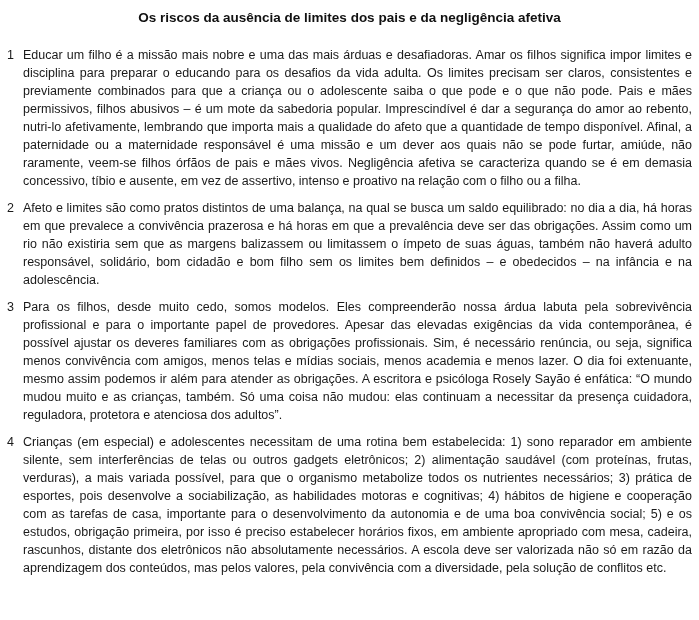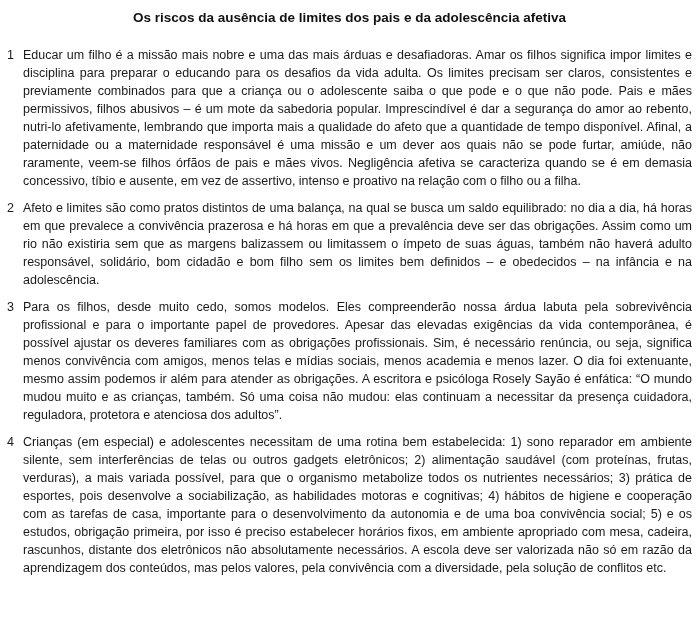--- a/index.html
+++ b/index.html
@@ -41,21 +41,21 @@
     flex: 1 1 auto;
     text-align: justify;
     text-justify: inter-word;
   }
 </style>
 </head>
 <body>
 
 <div class="page">
 
-  <div class="doc-title">Os riscos da ausência de limites dos pais e da adolescência afetiva</div>
+  <div class="doc-title">Os riscos da ausência de limites dos pais e da negligência afetiva</div>
 
   <div class="para">
     <span class="para-num">1</span>
     <div class="para-text">Educar um filho é a missão mais nobre e uma das mais árduas e desafiadoras. Amar os filhos significa impor limites e disciplina para preparar o educando para os desafios da vida adulta. Os limites precisam ser claros, consistentes e previamente combinados para que a criança ou o adolescente saiba o que pode e o que não pode. Pais e mães permissivos, filhos abusivos – é um mote da sabedoria popular. Imprescindível é dar a segurança do amor ao rebento, nutri-lo afetivamente, lembrando que importa mais a qualidade do afeto que a quantidade de tempo disponível. Afinal, a paternidade ou a maternidade responsável é uma missão e um dever aos quais não se pode furtar, amiúde, não raramente, veem-se filhos órfãos de pais e mães vivos. Negligência afetiva se caracteriza quando se é em demasia concessivo, tíbio e ausente, em vez de assertivo, intenso e proativo na relação com o filho ou a filha.</div>
   </div>
 
   <div class="para">
     <span class="para-num">2</span>
     <div class="para-text">Afeto e limites são como pratos distintos de uma balança, na qual se busca um saldo equilibrado: no dia a dia, há horas em que prevalece a convivência prazerosa e há horas em que a prevalência deve ser das obrigações. Assim como um rio não existiria sem que as margens balizassem ou limitassem o ímpeto de suas águas, também não haverá adulto responsável, solidário, bom cidadão e bom filho sem os limites bem definidos – e obedecidos – na infância e na adolescência.</div>
   </div>

